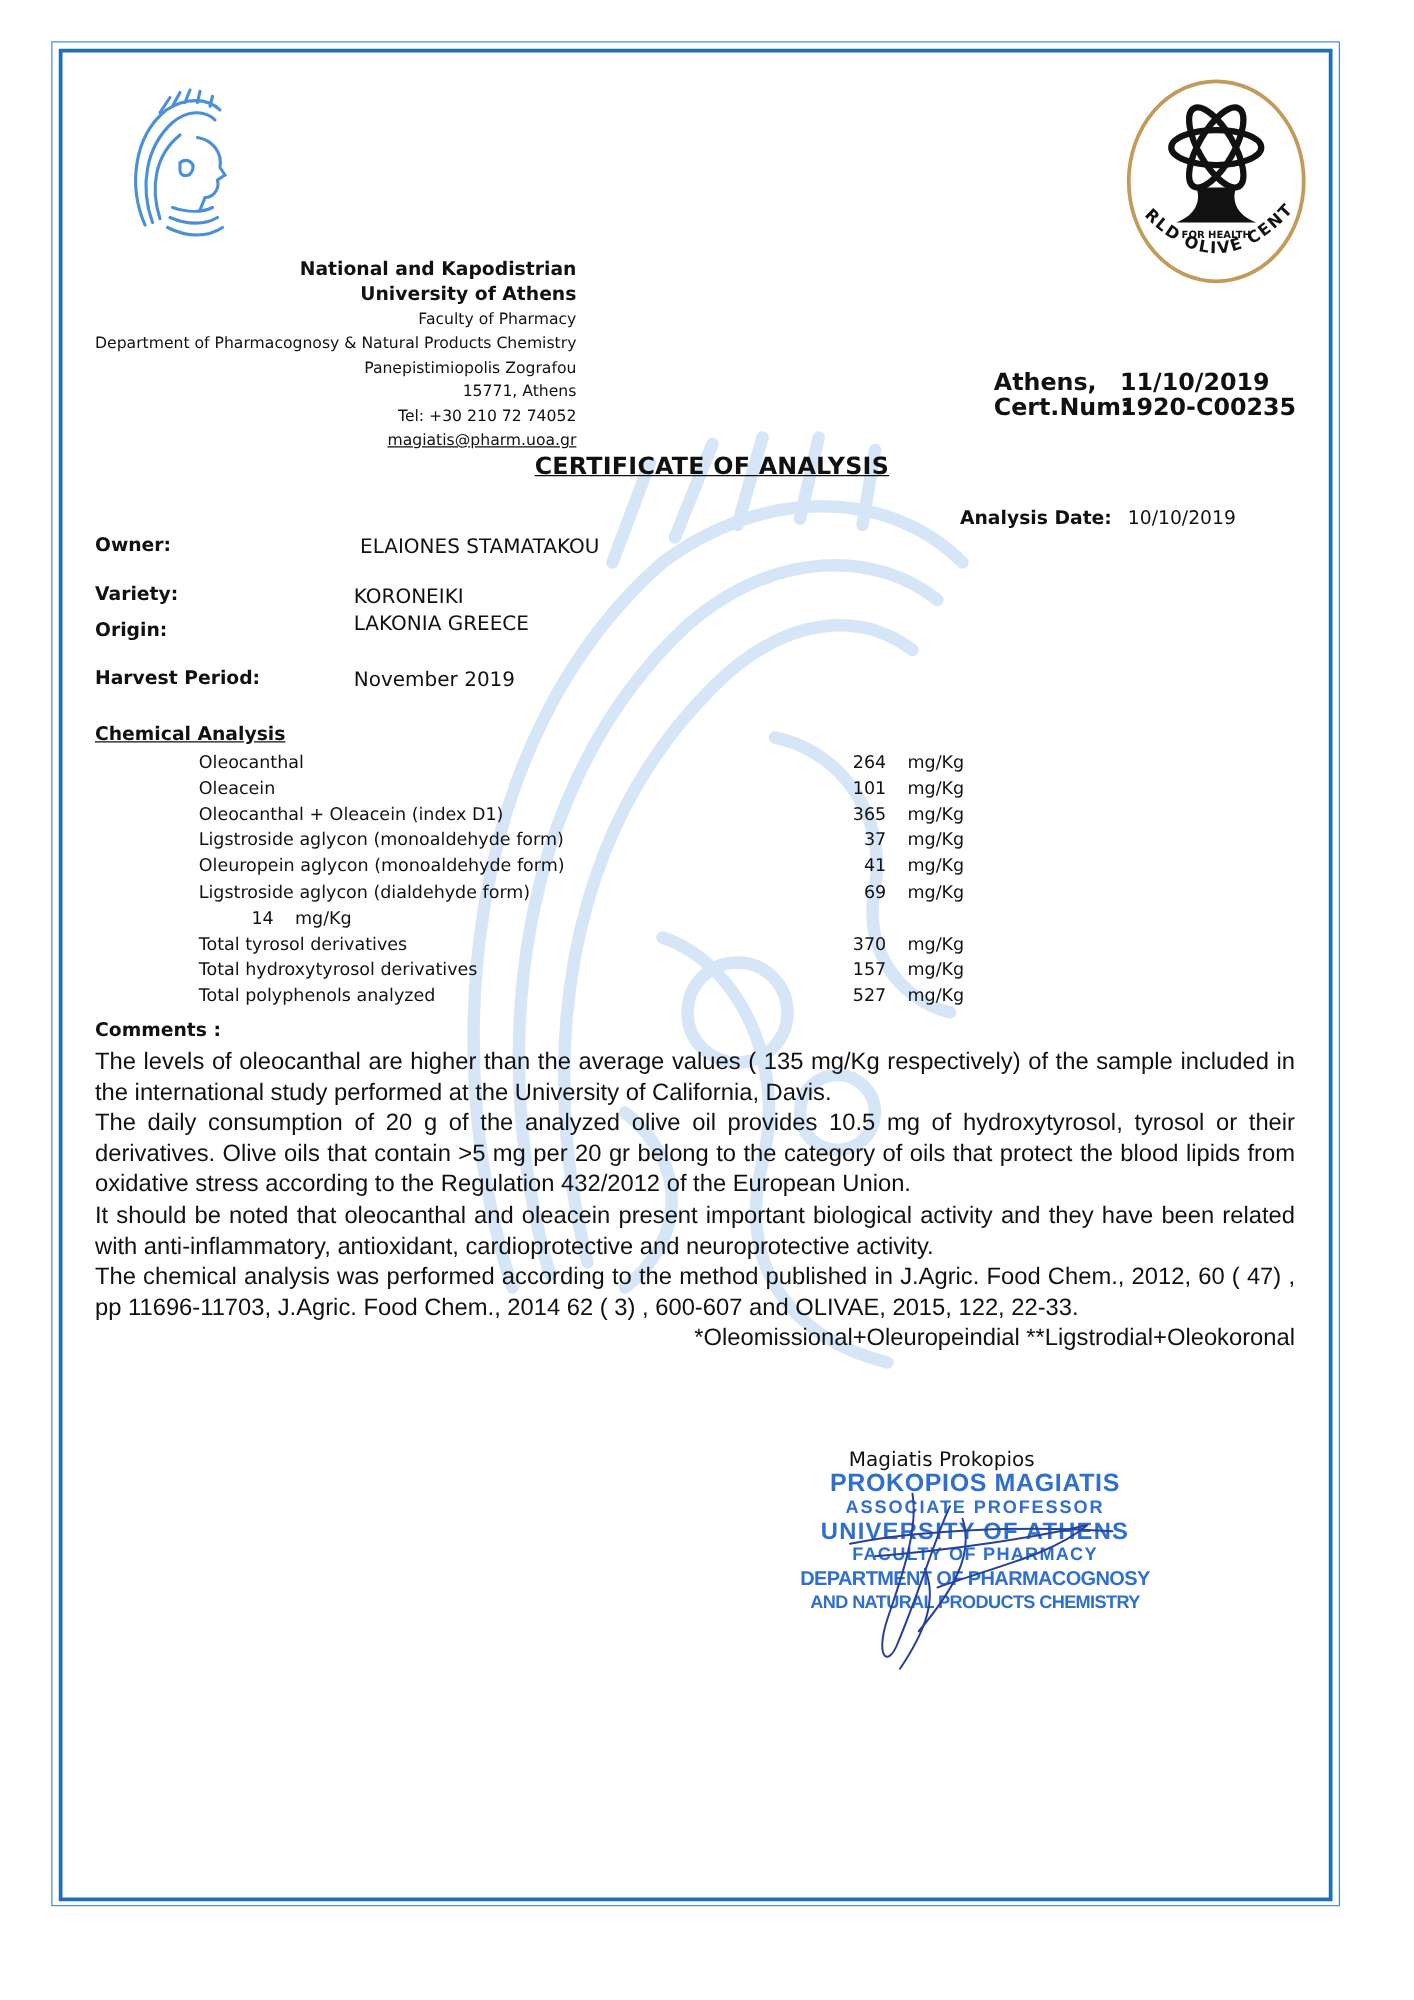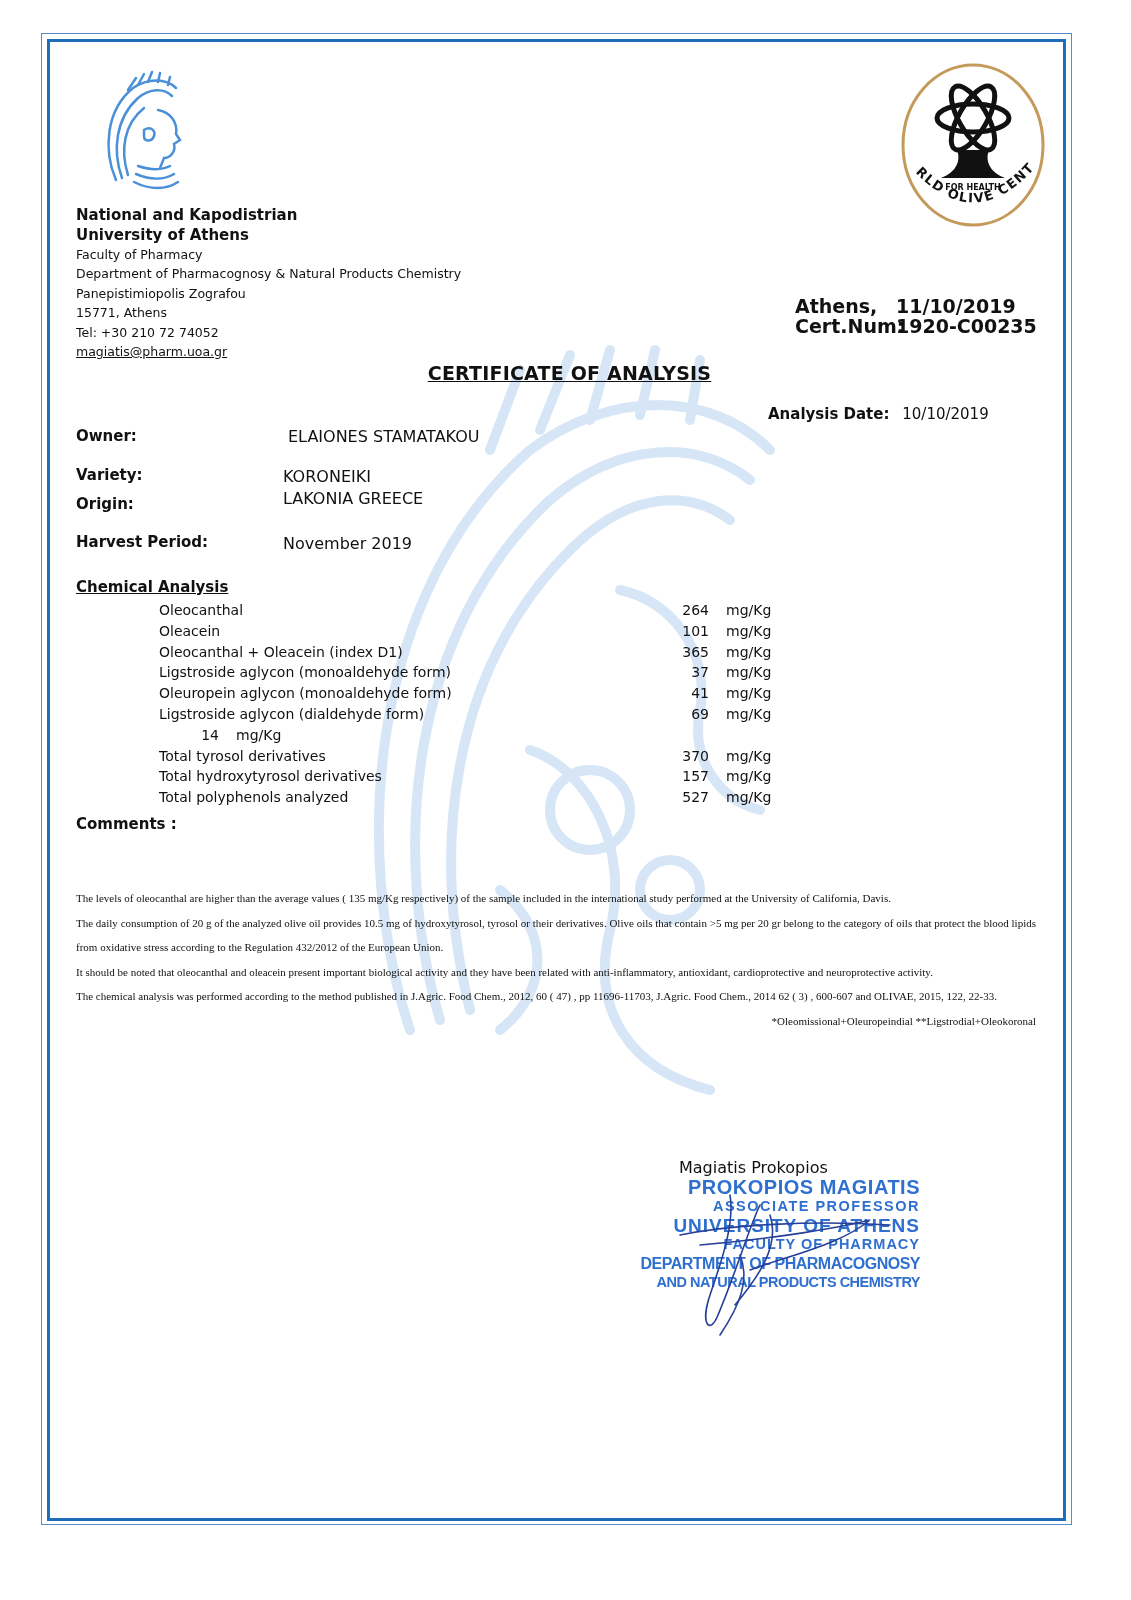--- a/index.html
+++ b/index.html
@@ -2,44 +2,44 @@
 <html><head>
   <meta charset="utf-8">
   <style>
     html, body { margin: 0; padding: 0; background: #ffffff; }
     body { width: 1131px; height: 1600px; position: relative; overflow: hidden; font-family: "DejaVu Sans", sans-serif; color: #111; }
     .frame-outer { position: absolute; left: 41px; top: 33px; width: 1029px; height: 1490px; border: 1.5px solid #4f8fcf; }
     .frame-inner { position: absolute; left: 47px; top: 39px; width: 1013px; height: 1476px; border: 3px solid #1f6fb8; }
     .watermark { position: absolute; left: 290px; top: 330px; width: 560px; height: 800px; opacity: 0.22; }
     .logo-left { position: absolute; left: 98px; top: 70px; width: 100px; height: 130px; }
     .logo-right { position: absolute; left: 895px; top: 60px; width: 155px; height: 170px; }
-    .uni { position: absolute; left: 76px; top: 205px; font-size: 12.5px; line-height: 19.4px; }
+    .uni { position: absolute; left: 76px; top: 205px; font-size: 12.5px; line-height: 19.4px; text-align: right; }
     .uni .bold { font-weight: bold; font-size: 15px; line-height: 20px; }
     .uni .email { text-decoration: underline; }
     .cert-meta { position: absolute; left: 795px; top: 296px; font-weight: bold; font-size: 19px; line-height: 20px; }
     .cert-meta .row { display: flex; }
     .cert-meta .k { width: 101px; }
     .title { position: absolute; left: 0; right: 0; top: 362px; text-align: center; font-weight: bold; font-size: 19px; text-decoration: underline; letter-spacing: 0.2px; padding-left: 8px; }
     .analysis-date { position: absolute; left: 768px; top: 405px; font-size: 15px; }
     .analysis-date .k { font-weight: bold; margin-right: 8px; }
     .field { position: absolute; left: 76px; font-size: 15px; }
     .field .k { font-weight: bold; display: inline-block; }
     .val { position: absolute; left: 283px; font-size: 16px; }
     .chem-h { position: absolute; left: 76px; top: 578px; font-weight: bold; font-size: 15px; text-decoration: underline; }
     .chem-list { position: absolute; left: 159px; top: 600px; width: 640px; font-size: 14px; line-height: 20.8px; }
     .chem-row { display: flex; }
     .chem-row .name { width: 490px; }
     .chem-row .num { width: 60px; text-align: right; }
     .chem-row .unit { margin-left: 17px; }
     .comments-h { position: absolute; left: 76px; top: 815px; font-weight: bold; font-size: 15px; }
-    .comments { position: absolute; left: 76px; top: 886px; width: 960px; font-family: Liberation Serif, serif; font-size: 11px; line-height: 24.6px; text-align: justify; }
+    .comments { position: absolute; left: 76px; top: 838px; width: 960px; font-family: Liberation Sans, sans-serif; font-size: 19px; line-height: 24.6px; text-align: justify; }
     .comments p { margin: 0; }
     .sig-name { position: absolute; left: 679px; top: 1158px; font-size: 16px; }
     .stamp { position: absolute; left: 640px; top: 1178px; width: 280px; font-family: "Liberation Sans", sans-serif; font-weight: bold; color: #2e6fcf; text-align: center; }
-    .stamp div { line-height: 19px; text-align: right; }
+    .stamp div { line-height: 19px; }
     .stamp .s1 { font-size: 20px; letter-spacing: 0.5px; }
     .stamp .s2 { font-size: 14.5px; letter-spacing: 1.5px; }
     .stamp .s3 { font-size: 19px; letter-spacing: 1px; }
     .stamp .s4 { font-size: 14.5px; letter-spacing: 1px; }
     .stamp .s5 { font-size: 16px; letter-spacing: -0.5px; }
     .stamp .s6 { font-size: 14.5px; letter-spacing: -0.5px; }
     .signature { position: absolute; left: 640px; top: 1185px; width: 280px; height: 160px; }
   </style>
 </head>
 <body>

